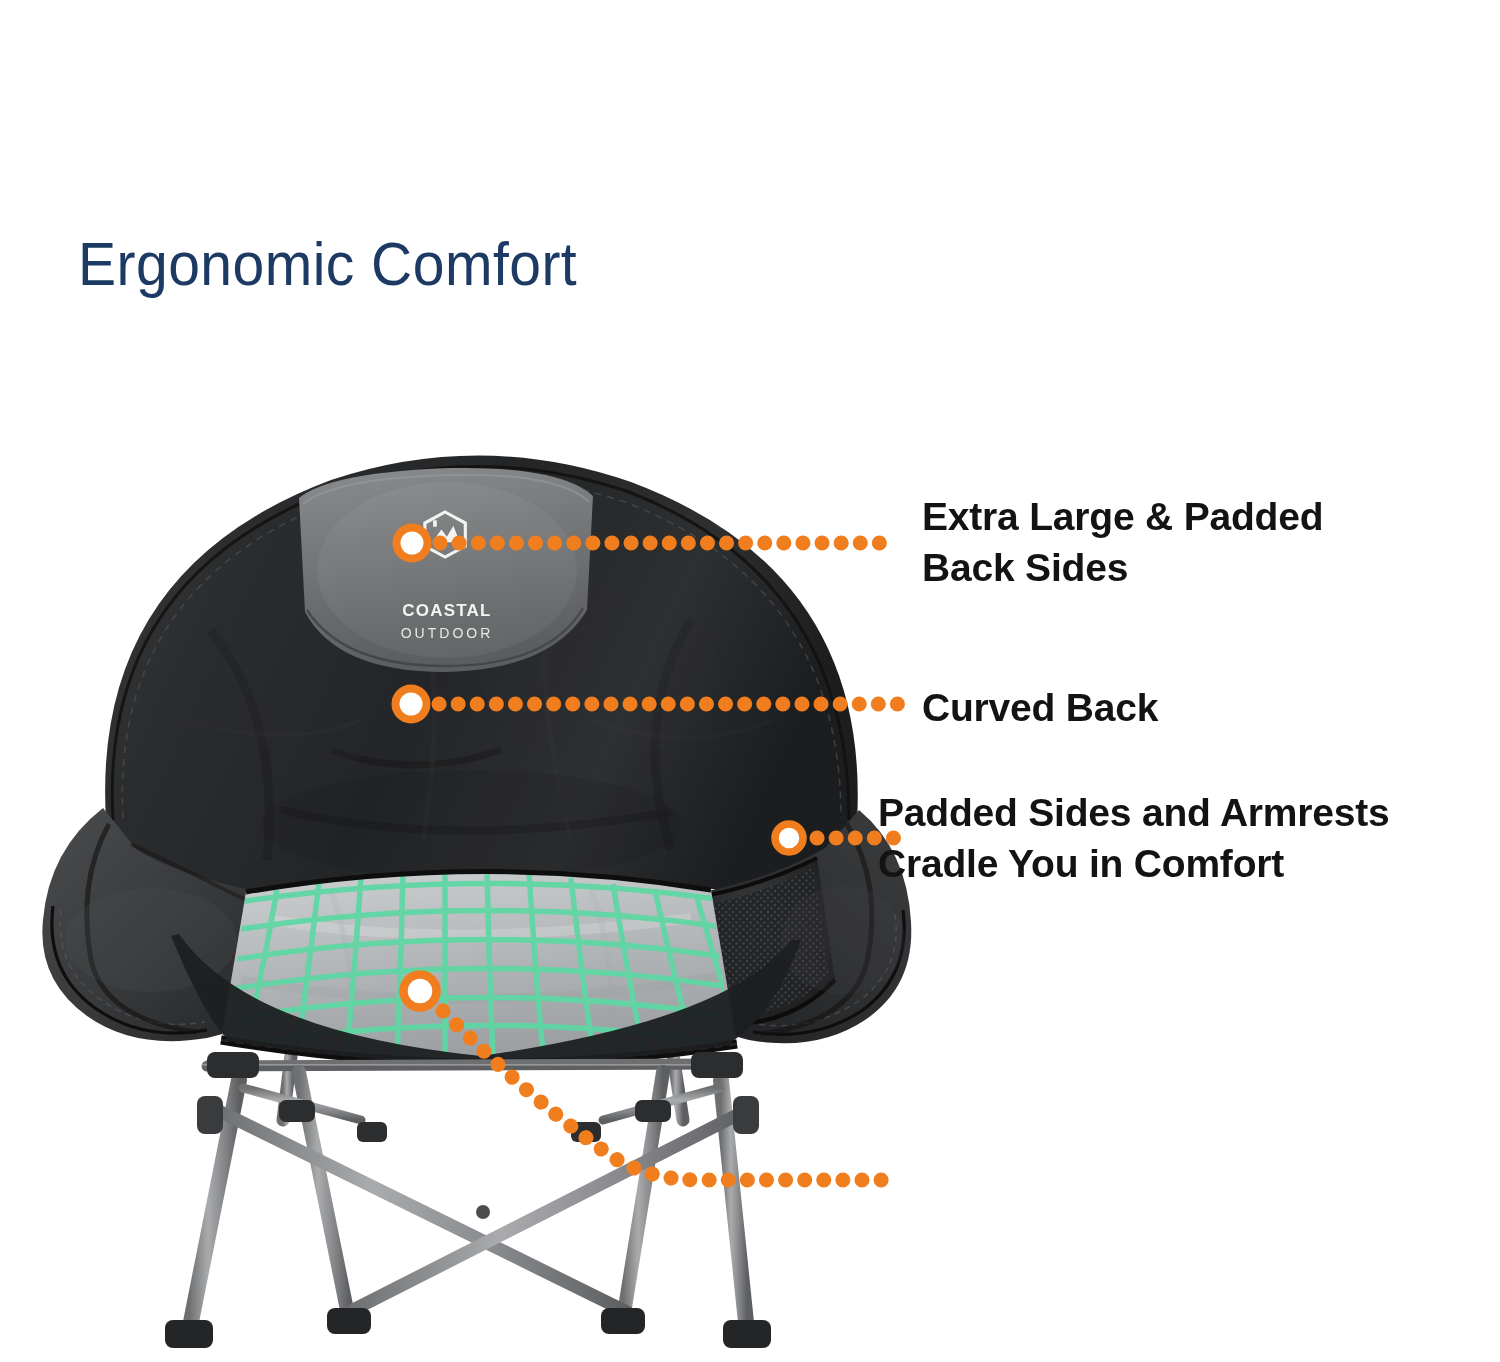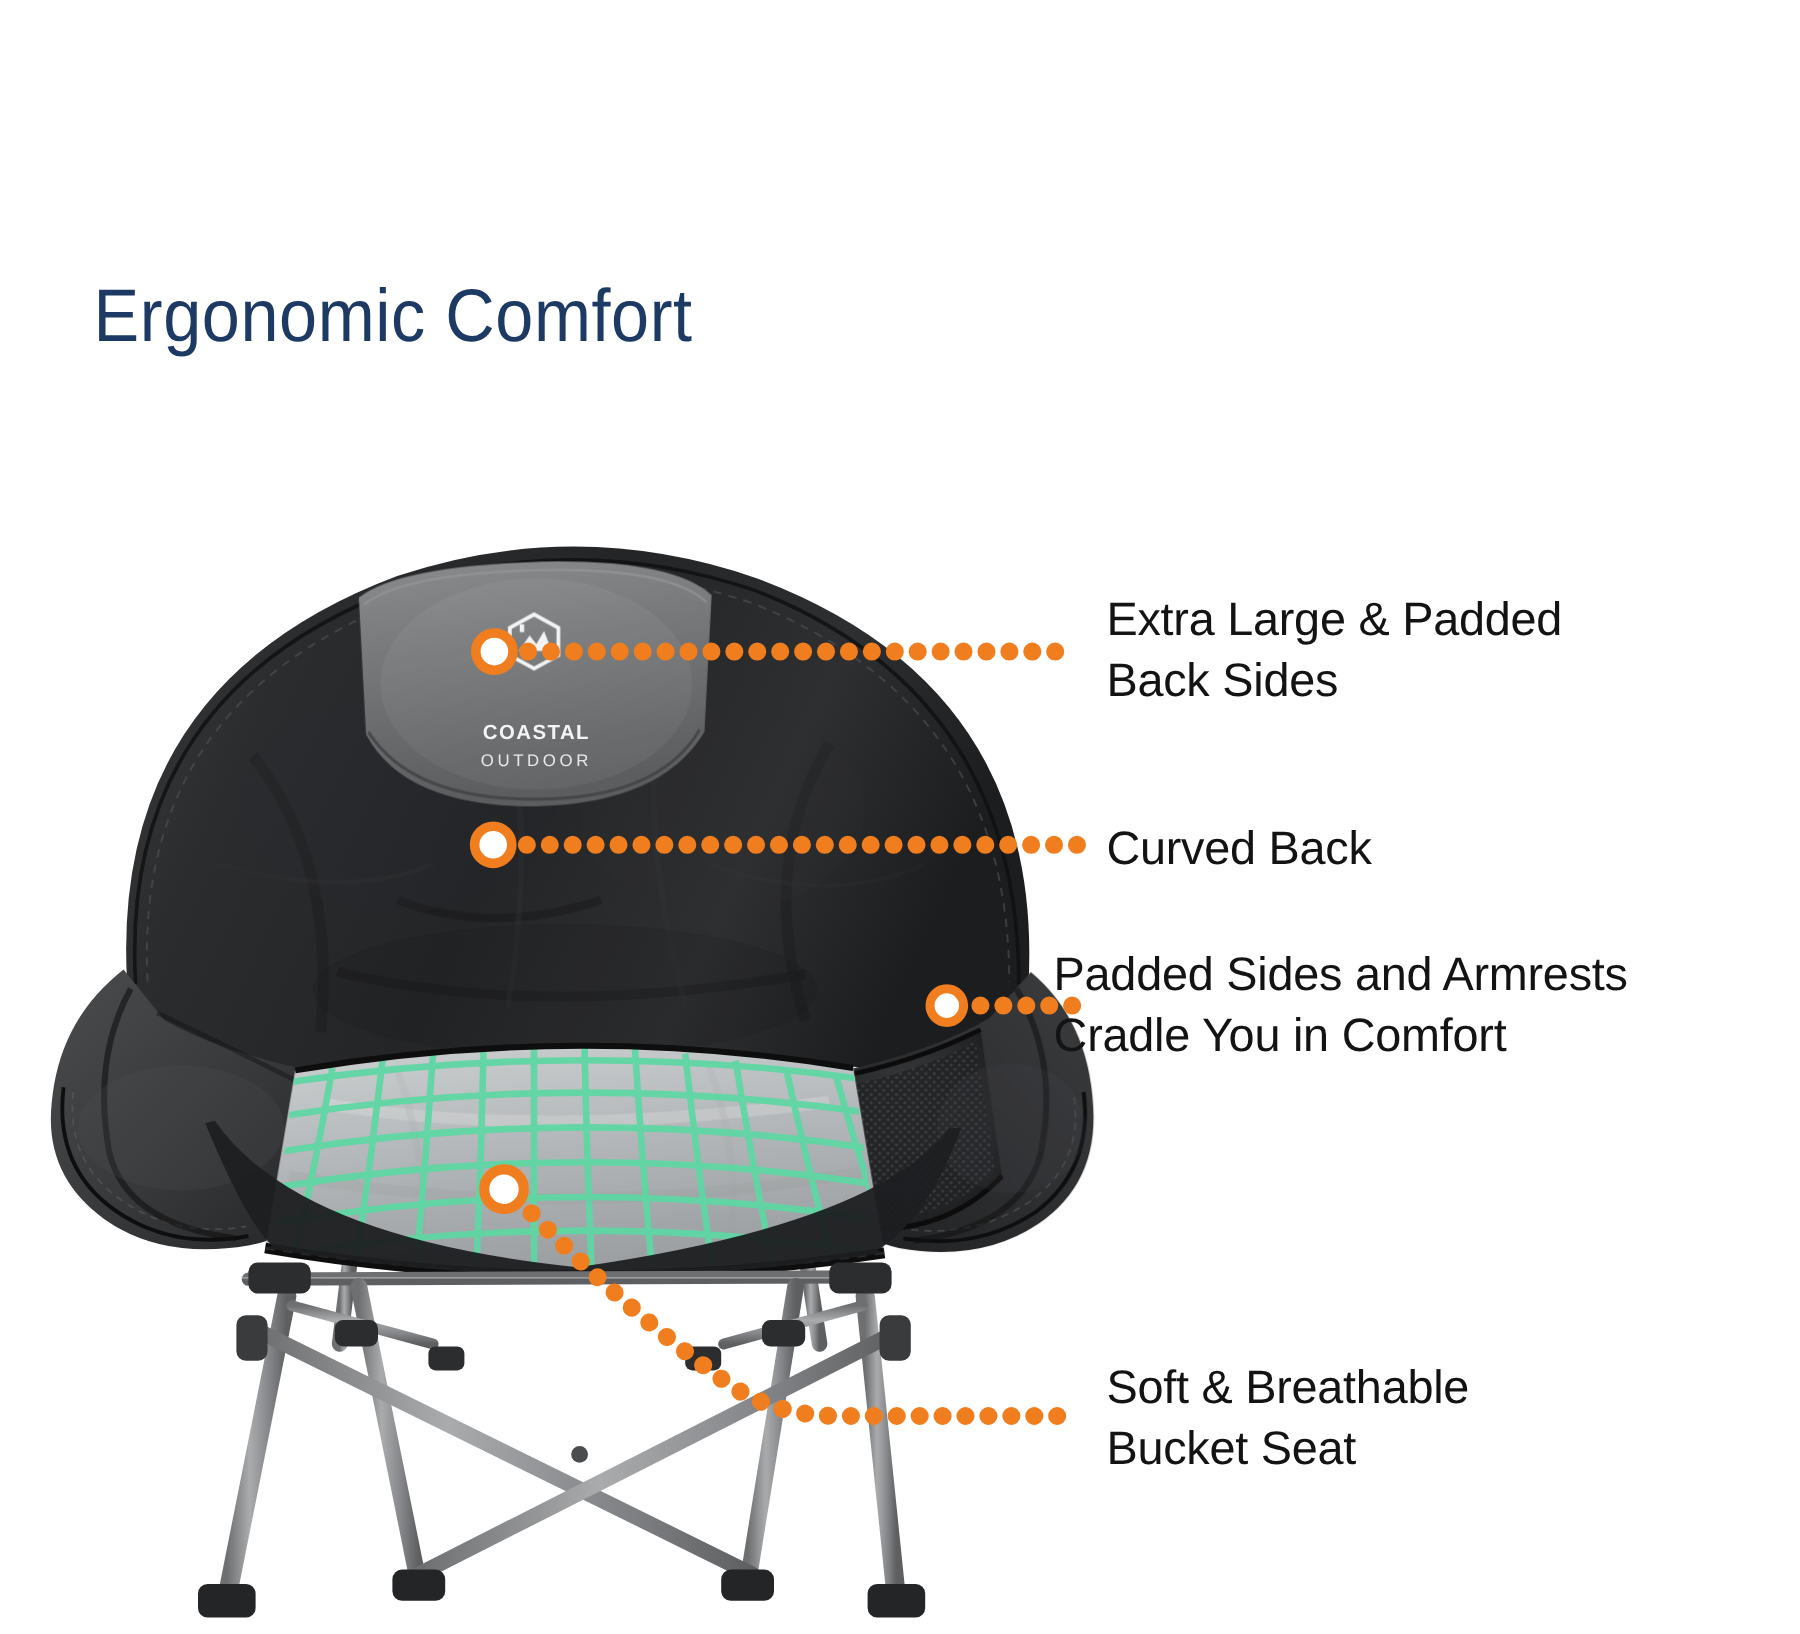--- a/index.html
+++ b/index.html
@@ -43,21 +43,21 @@
     margin-left: 31px;
   }
   #product-figure svg { display: block; width: 100%; height: 100%; }
 
   
   .callout-label {
     position: absolute;
     font-family: "Liberation Sans", sans-serif;
     font-size: 39px;
     line-height: 1.30;
-    font-weight: 400;
+    font-weight: 700;
     color: #131313;
     letter-spacing: -0.2px;
     white-space: nowrap;
   }
   .callout-label .line { display: block; }
 
   #callout-label-1 { left: 922px; top: 492px; }
   #callout-label-2 { left: 922px; top: 683px; }
   #callout-label-3 { left: 878px; top: 788px; }
   #callout-label-4 { left: 922px; top: 1132px; }
@@ -307,18 +307,14 @@
 
   <div id="callout-label-2" class="callout-label">
     <span class="line">Curved Back</span>
   </div>
 
   <div id="callout-label-3" class="callout-label">
     <span class="line">Padded Sides and Armrests</span>
     <span class="line">Cradle You in Comfort</span>
   </div>
 
-  <div id="callout-label-4" class="callout-label">
-    <span class="line">Soft &amp; Breathable</span>
-    <span class="line">Bucket Seat</span>
-  </div>
 
 </div>
 
 </body></html>

